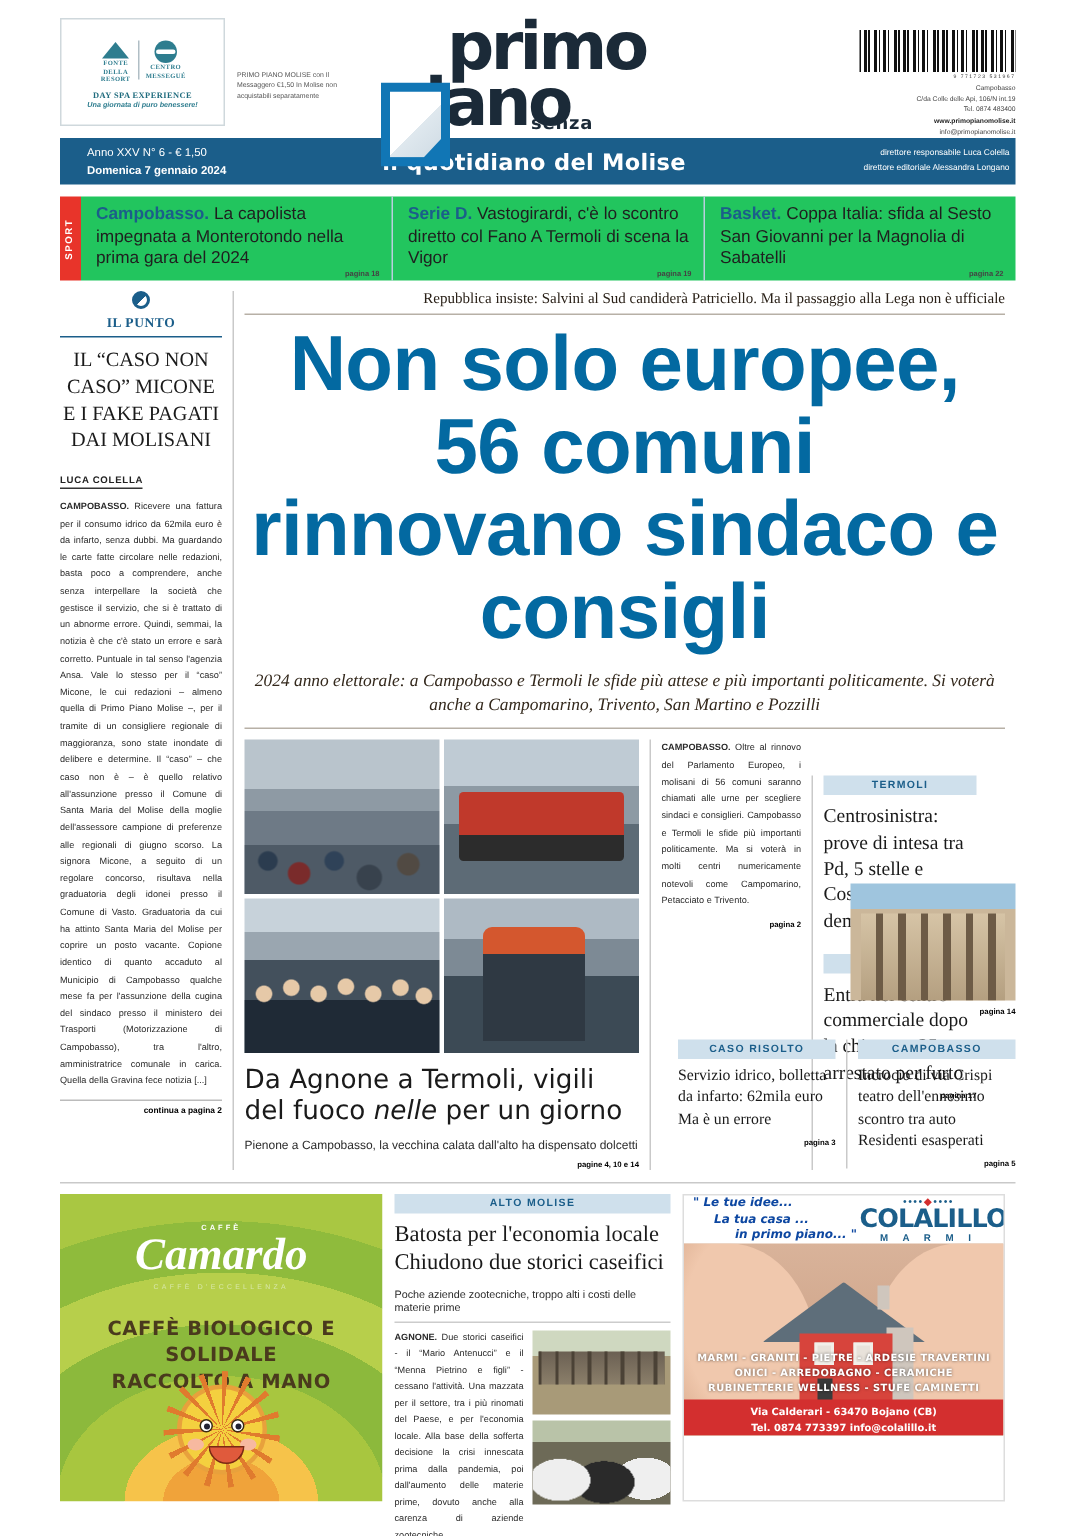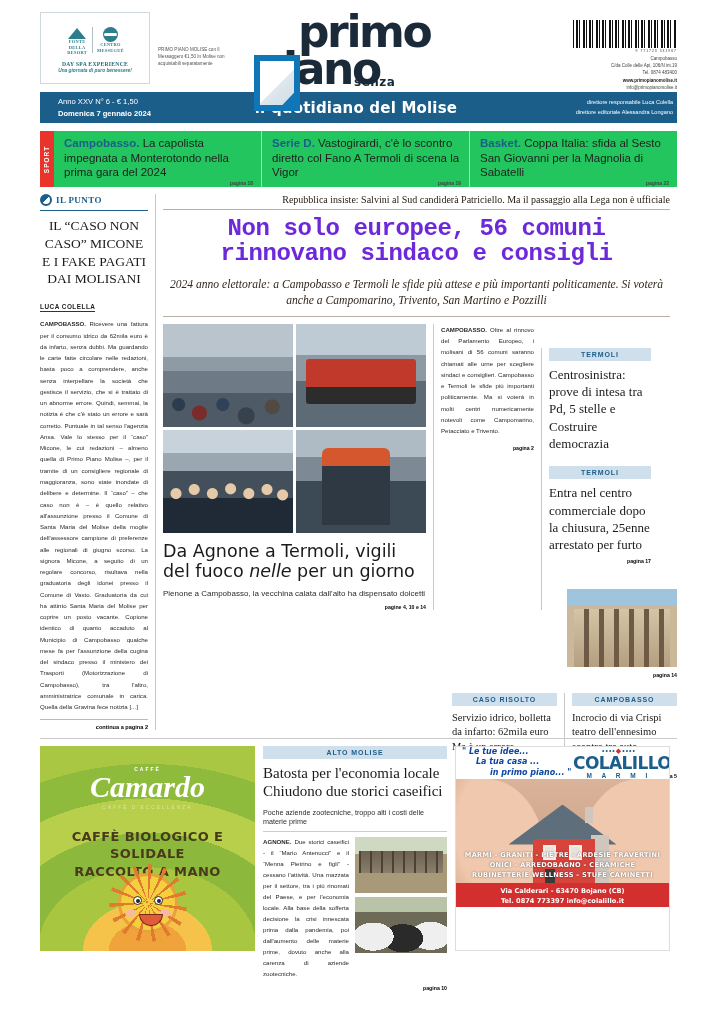--- a/index.html
+++ b/index.html
@@ -105,21 +105,21 @@
   .sport-item + .sport-item { border-left: 1px solid #b9cfde; }
   .sport-text { font-size: 11.5px; line-height: 1.28; color: #1f1f1f; }
   .sport-text b { color: #1b5e8a; font-weight: bold; }
   .sport-page { font-size: 5px; font-weight: bold; color: #444; text-align: right; }
 
   
   .content { display: flex; margin-top: 7px; }
   .col-left { width: 116px; padding-right: 7px; border-right: 1px solid #c9c9c9; }
   .col-main { flex: 1; padding: 0 7px; }
 
-  .punto-head { display: flex; align-items: center; gap: 4px; padding-bottom: 4px; }
+  .punto-head { display: flex; align-items: center; gap: 4px; padding-bottom: 4px; flex-direction: column; }
   .punto-icon {
     width: 12px; height: 12px; border-radius: 50%; border: 2px solid #1b5e8a;
     background: linear-gradient(135deg, #1b5e8a 50%, #ffffff 50%);
   }
   .punto-label { font-size: 9px; font-weight: bold; color: #1b5e8a; letter-spacing: .4px;
     font-family: "Liberation Serif", serif; }
   .punto-rule { border-top: 1px solid #1b5e8a; }
 
   .punto-title {
     font-family: "Liberation Serif", serif; font-size: 13.5px; line-height: 1.32;
@@ -133,22 +133,22 @@
   .punto-body b { font-weight: bold; }
   .punto-cont { font-size: 5.6px; font-weight: bold; text-align: right; margin-top: 6px;
     border-top: 1px solid #bbb; padding-top: 4px; }
 
   
   .kicker {
     font-family: "Liberation Serif", serif; font-size: 10px; color: #2a2118;
     border-bottom: 1px solid #b7b0a6; padding-bottom: 4px; text-align: right;
   }
   .headline {
-    font-family: Liberation Mono, monospace; font-weight: bold; font-size: 24px;
-    line-height: 1.06; color: #6d28d9; text-align: center; padding: 6px 0 4px;
+    font-family: Liberation Sans, sans-serif; font-weight: bold; font-size: 52px;
+    line-height: 1.06; color: #0369a1; text-align: center; padding: 6px 0 4px;
     letter-spacing: -0.4px;
   }
   .standfirst {
     font-family: "Liberation Serif", serif; font-style: italic; font-size: 11.6px;
     line-height: 1.38; color: #33281c; text-align: center; padding: 6px 2px 7px;
     border-bottom: 1px solid #b7b0a6;
   }
 
   .lower { display: flex; margin-top: 7px; }
   .photo-col { width: 270px; padding-right: 7px; }

